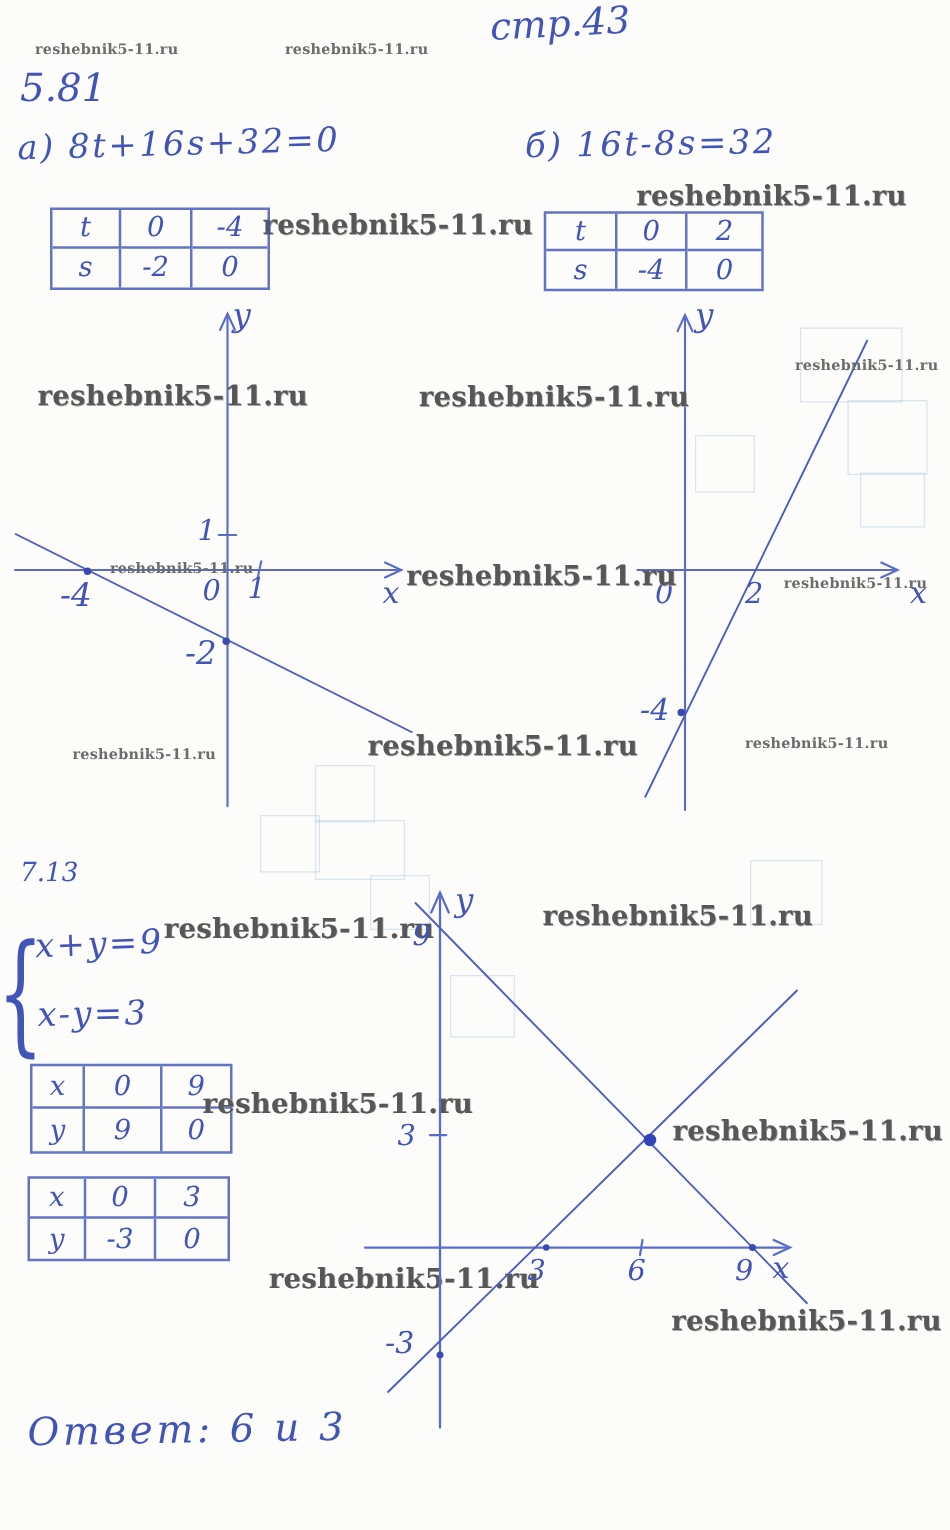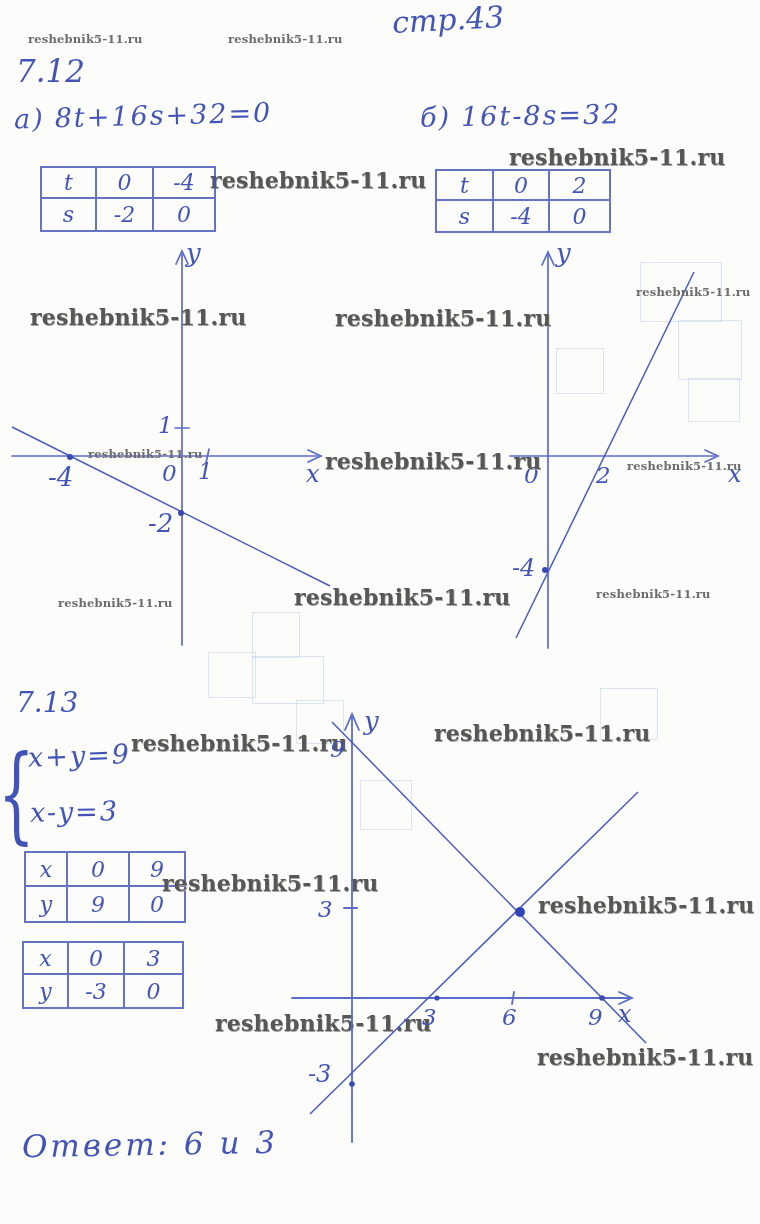--- a/index.html
+++ b/index.html
@@ -37,21 +37,21 @@
   <div class="gridart" style="left:208px;top:652px;width:46px;height:44px"></div>
   <div class="gridart" style="left:252px;top:656px;width:70px;height:46px"></div>
   <div class="gridart" style="left:296px;top:700px;width:46px;height:42px"></div>
   <div class="gridart" style="left:600px;top:688px;width:56px;height:50px"></div>
   <div class="gridart" style="left:360px;top:780px;width:50px;height:48px"></div>
 
   <span class="abs wm-sm" style="left:28px;top:32px">reshebnik5-11.ru</span>
   <span class="abs wm-sm" style="left:228px;top:32px">reshebnik5-11.ru</span>
   <span class="abs hw" style="left:392px;top:2px;font-size:30px;transform:rotate(-3deg)">стр.43</span>
 
-  <span class="abs hw" style="left:16px;top:53px;font-size:31px">7.12</span>
+  <span class="abs hw" style="left:16px;top:53px;font-size:31px">5.81</span>
 
   <div class="abs hw eq" style="left:14px;top:100px;transform:rotate(-1.5deg)">
     <span>а)</span>
     <span>8t+16s+32=0</span>
   </div>
   <div class="abs hw eq" style="left:420px;top:100px;transform:rotate(-1deg)">
     <span>б)</span>
     <span>16t-8s=32</span>
   </div>
 
@@ -116,21 +116,21 @@
   <span class="abs wm-lg" style="left:30px;top:304px">reshebnik5-11.ru</span>
   <span class="abs wm-lg" style="left:335px;top:305px">reshebnik5-11.ru</span>
   <span class="abs wm-sm" style="left:636px;top:285px">reshebnik5-11.ru</span>
   <span class="abs wm-sm" style="left:88px;top:447px">reshebnik5-11.ru</span>
   <span class="abs wm-lg" style="left:325px;top:448px">reshebnik5-11.ru</span>
   <span class="abs wm-sm" style="left:627px;top:459px">reshebnik5-11.ru</span>
   <span class="abs wm-sm" style="left:58px;top:596px">reshebnik5-11.ru</span>
   <span class="abs wm-lg" style="left:294px;top:584px">reshebnik5-11.ru</span>
   <span class="abs wm-sm" style="left:596px;top:587px">reshebnik5-11.ru</span>
 
-  <span class="abs hw" style="left:16px;top:686px;font-size:28px">7.13</span>
+  <span class="abs hw" style="left:16px;top:686px;font-size:21px">7.13</span>
   <span class="abs hw" style="left:-2px;top:742px;font-size:105px;line-height:105px;font-style:normal;transform:scaleX(0.55);transform-origin:left top">{</span>
   <span class="abs hw" style="left:28px;top:740px;font-size:27px;letter-spacing:2px;transform:rotate(-2deg)">x+y=9</span>
   <span class="abs hw" style="left:30px;top:796px;font-size:27px;letter-spacing:2px;transform:rotate(-1deg)">x-y=3</span>
 
   <span class="abs wm-lg" style="left:131px;top:730px">reshebnik5-11.ru</span>
   <span class="abs wm-lg" style="left:434px;top:720px">reshebnik5-11.ru</span>
 
   <div class="htable" style="left:24px;top:851px;width:158px;height:68px;grid-template-columns:42px 62px 1fr;grid-template-rows:1fr 1fr">
     <div>x</div>
     <div>0</div>

